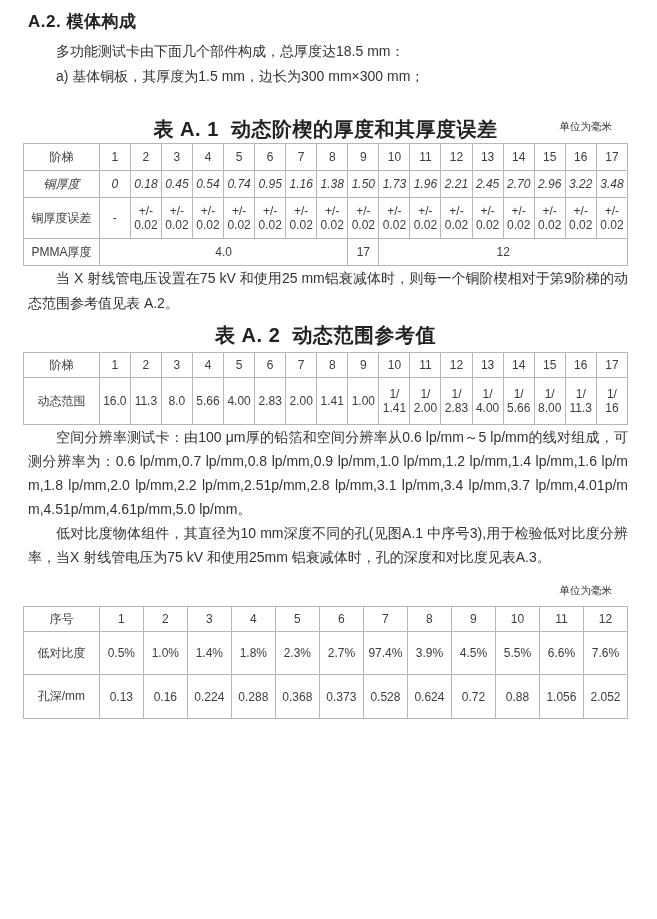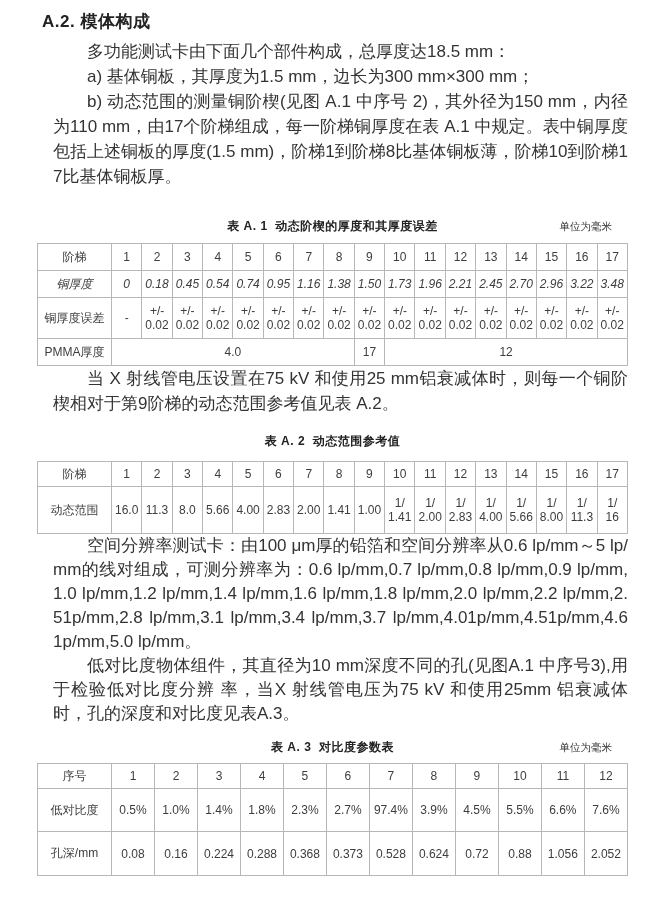--- a/index.html
+++ b/index.html
@@ -1,44 +1,44 @@
 <!DOCTYPE html>
 <html><head>
 <meta charset="utf-8">
 <style>
   html, body { margin: 0; padding: 0; background: #ffffff; }
   body {
     width: 657px; height: 919px; overflow: hidden;
     font-family: "Liberation Sans", "DejaVu Sans", sans-serif;
     color: #333333;
   }
-  .page { padding: 10px 29px 0 37px; box-sizing: border-box; width: 657px; }
+  .page { padding: 10px 29px 0 23px; box-sizing: border-box; width: 657px; }
 
   h1.sec-heading {
     font-size: 17px; font-weight: bold; color: #222222;
     margin: 0 0 6px 5px; letter-spacing: 0.5px;
   }
   p.para {
-    font-size: 17px; line-height: 25px; color: #333333;
-    margin: 0 0 0 16px; text-indent: 2em; text-align: justify;
+    font-size: 14px; line-height: 25px; color: #333333;
+    margin: 0 0 0 5px; text-indent: 2em; text-align: justify;
     word-break: break-all;
   }
   p.lh24 { line-height: 24px; }
   .mt26 { margin-top: 26px; }
   .mt28 { margin-top: 28px; }
   .mt17 { margin-top: 17px; }
 
   .caption-row {
     position: relative; text-align: center; height: 20px;
   }
   .caption-row.cap-a1 { margin-top: 27px; margin-bottom: 7px; }
-  .caption-row.cap-a2 { margin-top: 15px; margin-bottom: 10px; }
+  .caption-row.cap-a2 { margin-top: 6px; margin-bottom: 10px; }
   .caption-row.cap-a3 { margin-top: 11px; margin-bottom: 6px; }
   .tbl-caption {
-    font-size: 12px; font-weight: bold; color: #222222;
+    font-size: 20px; font-weight: bold; color: #222222;
     white-space: pre-wrap; letter-spacing: 0.5px;
   }
   .unit-note {
     position: absolute; right: 16px; bottom: 2px;
     font-size: 10.5px; font-weight: normal; color: #333333;
   }
 
   table.t {
     border-collapse: collapse; table-layout: fixed; width: 100%;
   }
@@ -65,21 +65,20 @@
 </style>
 </head>
 <body>
 
 <div class="page">
 
   <h1 class="sec-heading">A.2. 模体构成</h1>
 
   <p class="para">多功能测试卡由下面几个部件构成，总厚度达18.5 mm：</p>
   <p class="para">a) 基体铜板，其厚度为1.5 mm，边长为300 mm×300 mm；</p>
-  <p class="para">b) 动态范围的测量铜阶楔(见图 A.1 中序号 2)，其外径为150 mm，内径为110 mm，由17个阶梯组成，每一阶梯铜厚度在表 A.1 中规定。表中铜厚度包括上述铜板的厚度(1.5 mm)，阶梯1到阶梯8比基体铜板薄，阶梯10到阶梯17比基体铜板厚。</p>
 
   <div class="caption-row cap-a1">
     <span class="tbl-caption">表 A. 1  动态阶楔的厚度和其厚度误差</span>
     <span class="unit-note">单位为毫米</span>
   </div>
   <table class="t a1">
     <colgroup>
         <col class="lab">
         <col span="17">
       </colgroup>
@@ -229,21 +228,20 @@
 16</td>
         </tr>
       </tbody>
   </table>
 
   <p class="para lh24 mt28">空间分辨率测试卡：由100 μm厚的铅箔和空间分辨率从0.6 lp/mm～5 lp/mm的线对组成，可测分辨率为：0.6 lp/mm,0.7 lp/mm,0.8 lp/mm,0.9 lp/mm,1.0 lp/mm,1.2 lp/mm,1.4 lp/mm,1.6 lp/mm,1.8 lp/mm,2.0 lp/mm,2.2 lp/mm,2.51p/mm,2.8 lp/mm,3.1 lp/mm,3.4 lp/mm,3.7 lp/mm,4.01p/mm,4.51p/mm,4.61p/mm,5.0 lp/mm。</p>
 
   <p class="para lh24 mt17">低对比度物体组件，其直径为10 mm深度不同的孔(见图A.1 中序号3),用于检验低对比度分辨 率，当X 射线管电压为75 kV 和使用25mm 铝衰减体时，孔的深度和对比度见表A.3。</p>
 
   <div class="caption-row cap-a3">
-    <span class="tbl-caption">表 A. 3  对比度参数表</span>
     <span class="unit-note">单位为毫米</span>
   </div>
   <table class="t a3">
     <colgroup>
         <col class="lab">
         <col span="12">
       </colgroup>
     <tbody>
         <tr>
           <td>序号</td>
@@ -270,21 +268,21 @@
           <td>2.7%</td>
           <td>97.4%</td>
           <td>3.9%</td>
           <td>4.5%</td>
           <td>5.5%</td>
           <td>6.6%</td>
           <td>7.6%</td>
         </tr>
         <tr>
           <td>孔深/mm</td>
-          <td>0.08</td>
+          <td>0.13</td>
           <td>0.16</td>
           <td>0.224</td>
           <td>0.288</td>
           <td>0.368</td>
           <td>0.373</td>
           <td>0.528</td>
           <td>0.624</td>
           <td>0.72</td>
           <td>0.88</td>
           <td>1.056</td>

